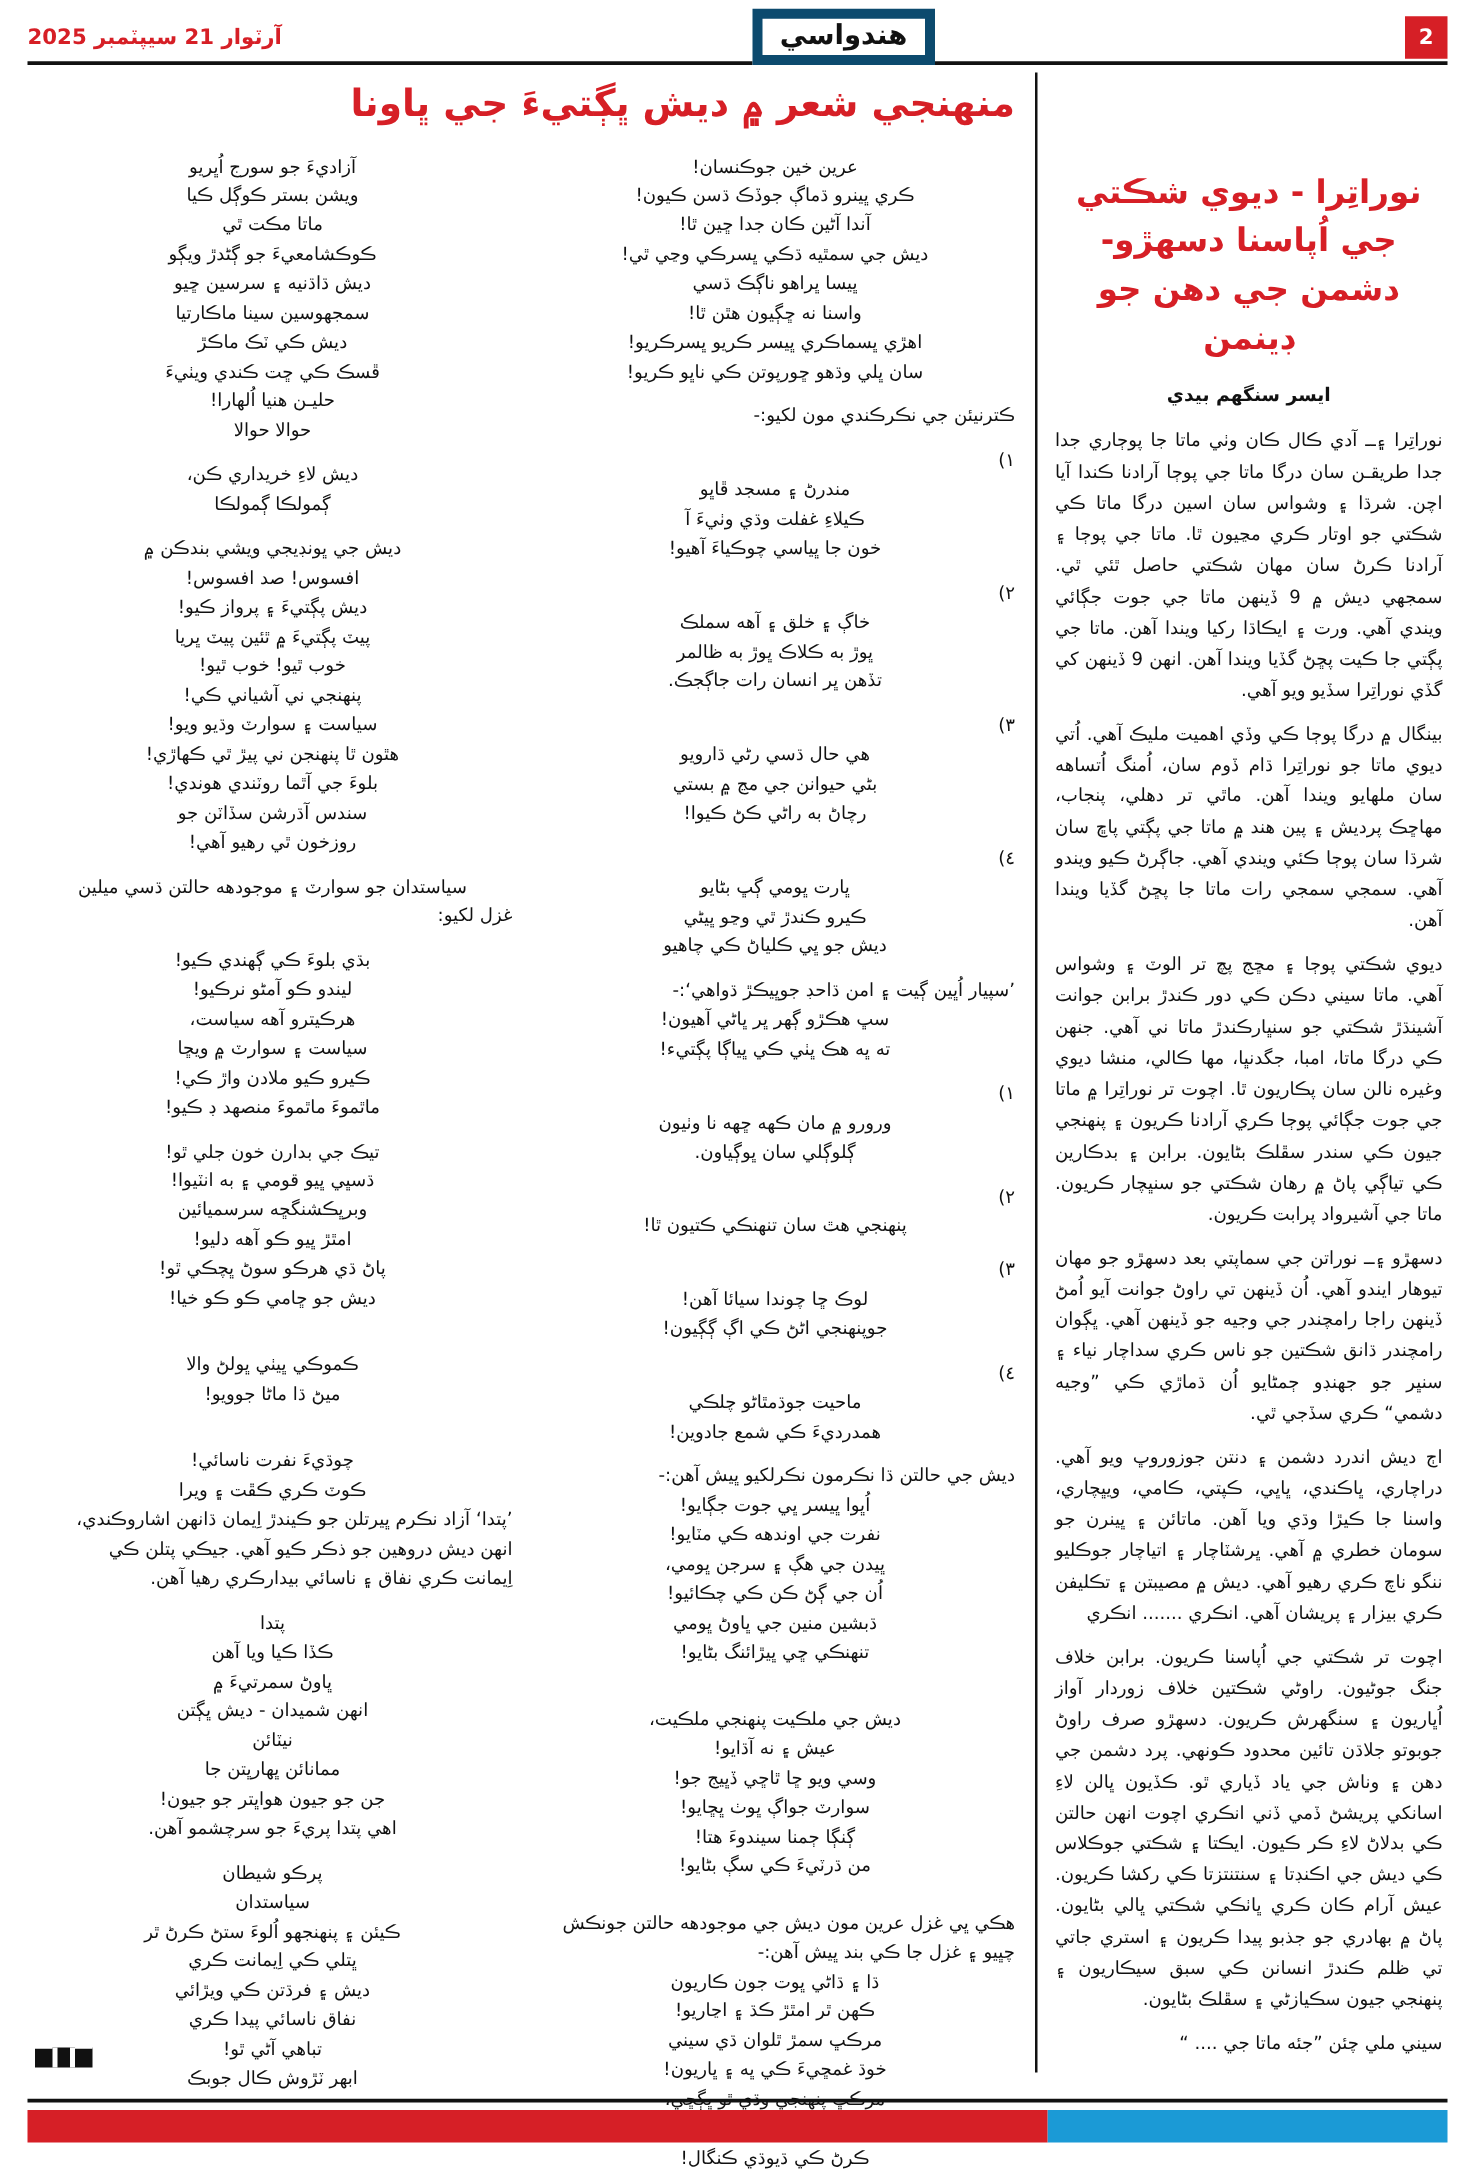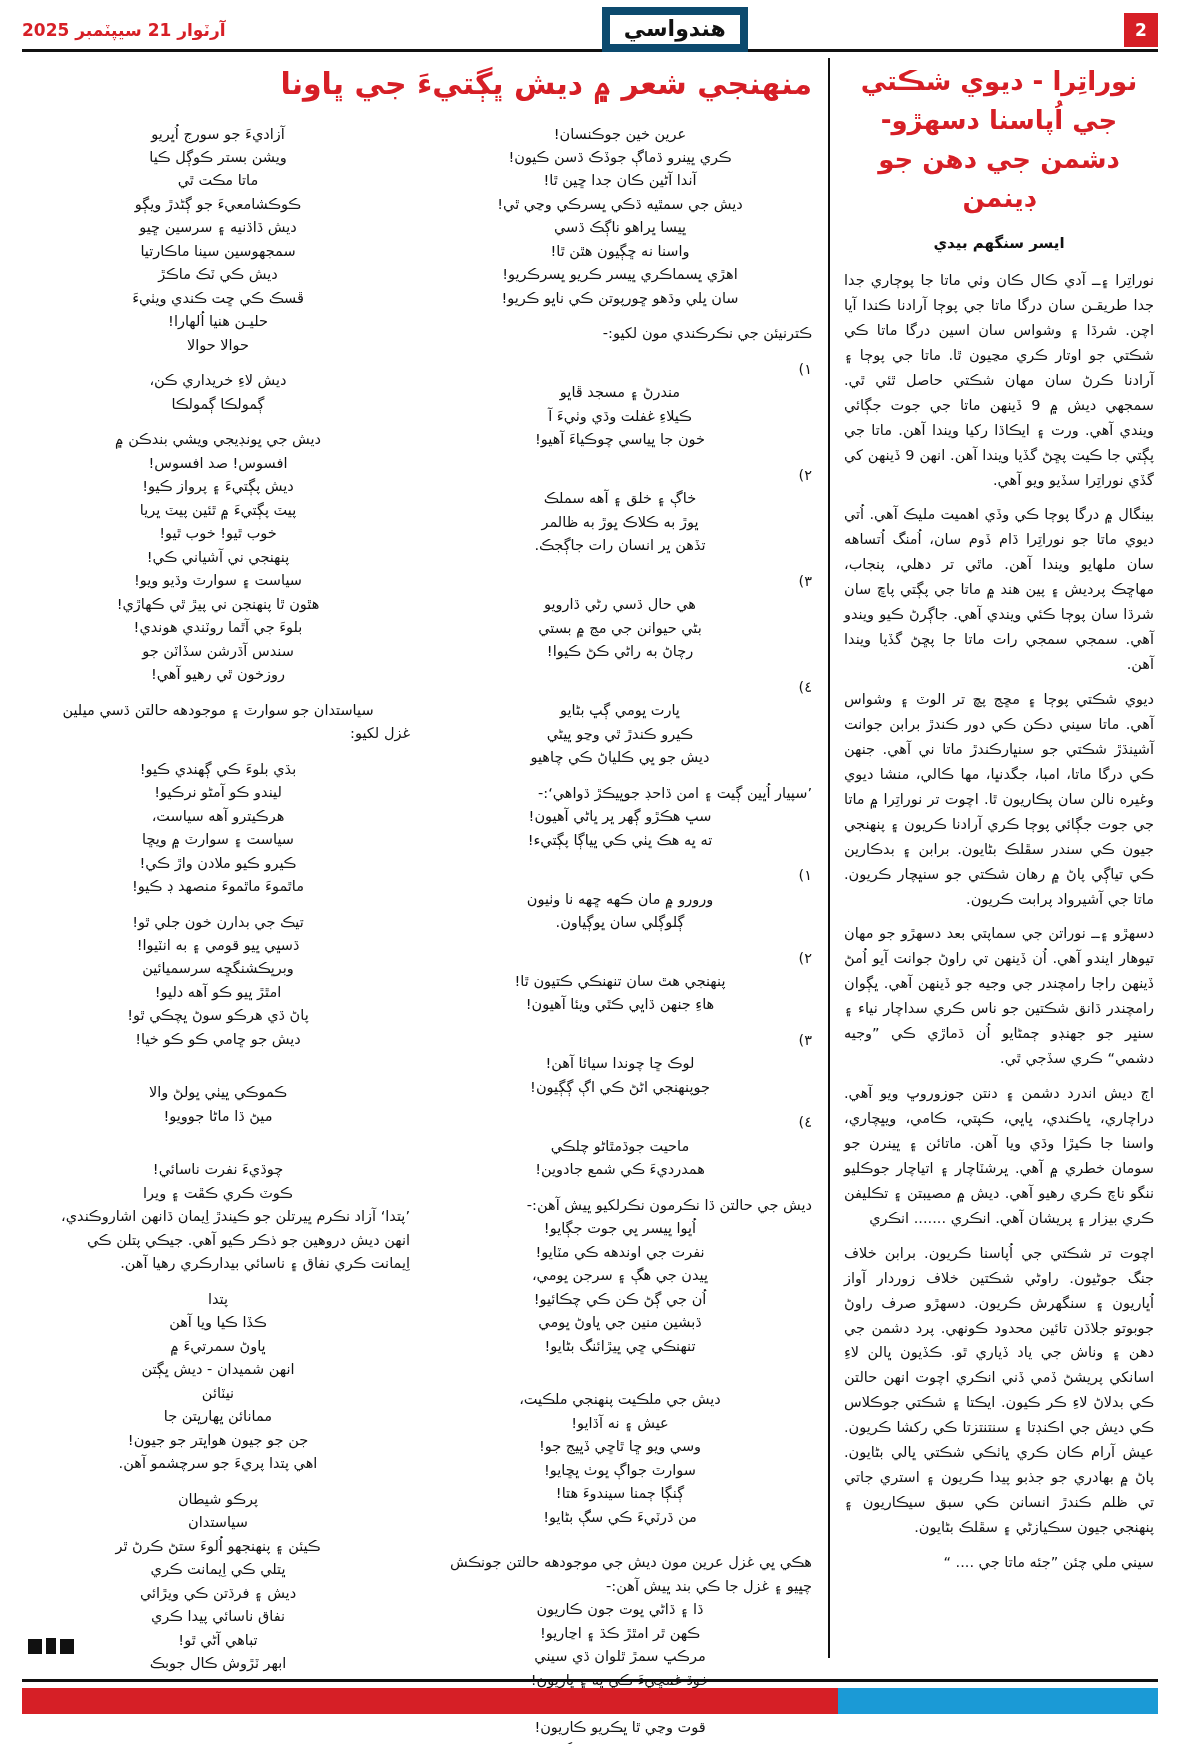--- a/index.html
+++ b/index.html
@@ -44,21 +44,21 @@
     box-sizing:border-box;
   }
   .columns{
     display:flex;flex-direction:row;height:100%;
   }
   
   .col-right{
     width:330px;box-sizing:border-box;
     padding:0 4px 0 14px;
     border-left:2px solid #111;
-    display:flex;flex-direction:column;
+    display:flex;flex-direction:column;justify-content:flex-end;
   }
   .col-left{
     flex:1;box-sizing:border-box;padding:0 16px 0 4px;
     position:relative;
   }
   
   .article-title{
     color:#d61f26;font-size:26px;font-weight:bold;line-height:1.5;
     text-align:center;direction:rtl;margin:4px 0 2px 0;
   }
@@ -201,21 +201,20 @@
 
             <div class="stanza">
                 <div class="line left">١)</div>
                 <div class="line">ورورو ۾ مان ڪهه ڇهه نا وٺيون</div>
                 <div class="line">ڳلوڳلي سان ڀوڳياون.</div>
               </div>
 
             <div class="stanza">
                 <div class="line left">٢)</div>
                 <div class="line">پنهنجي هٿ سان تنهنڪي ڪتيون ٿا!</div>
-                <div class="line">هاءِ جنهن ڌاڀي ڪٿي ويئا آهيون!</div>
               </div>
 
             <div class="stanza">
                 <div class="line left">٣)</div>
                 <div class="line">لوڪ ڇا چوندا سيائا آهن!</div>
                 <div class="line">جوپنهنجي اڻڻ ڪي اڳ ڳڳيون!</div>
               </div>
 
             <div class="stanza">
                 <div class="line left">٤)</div>

